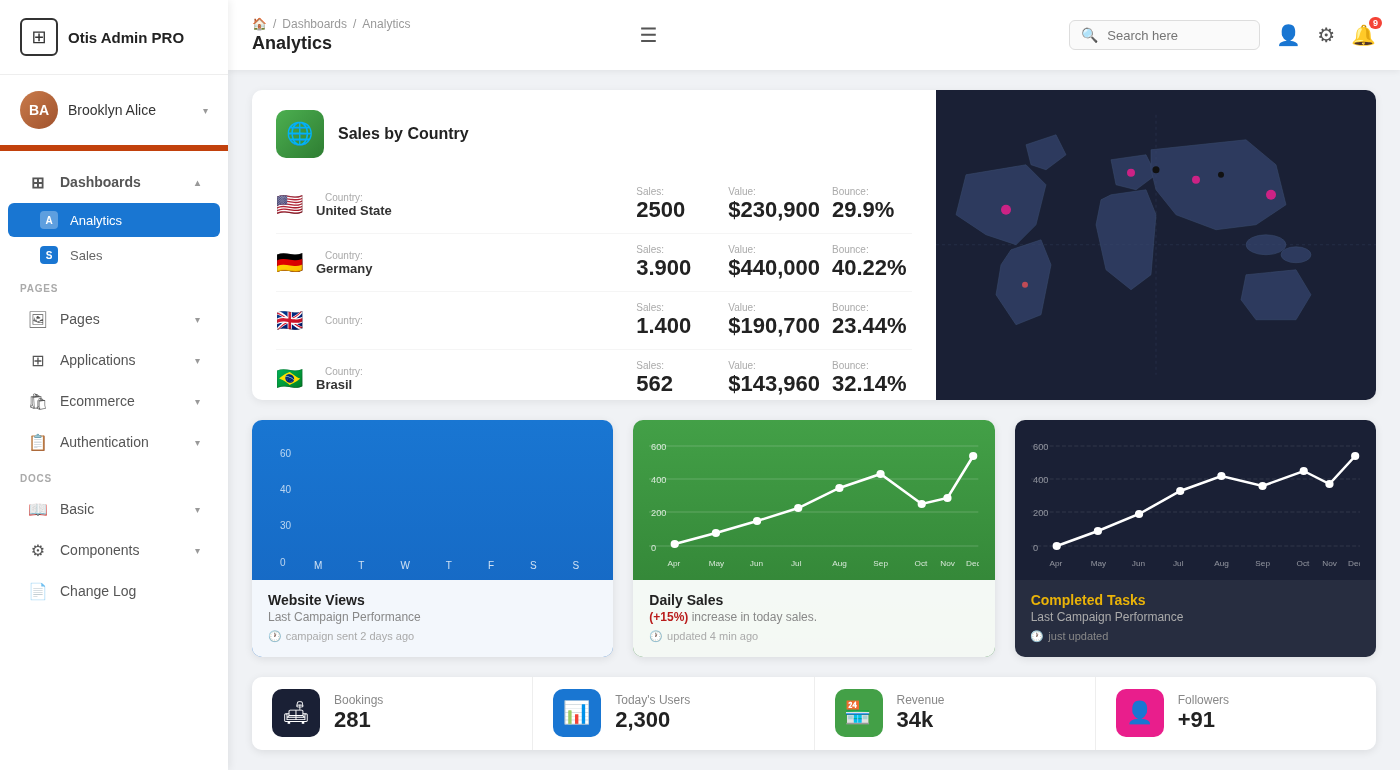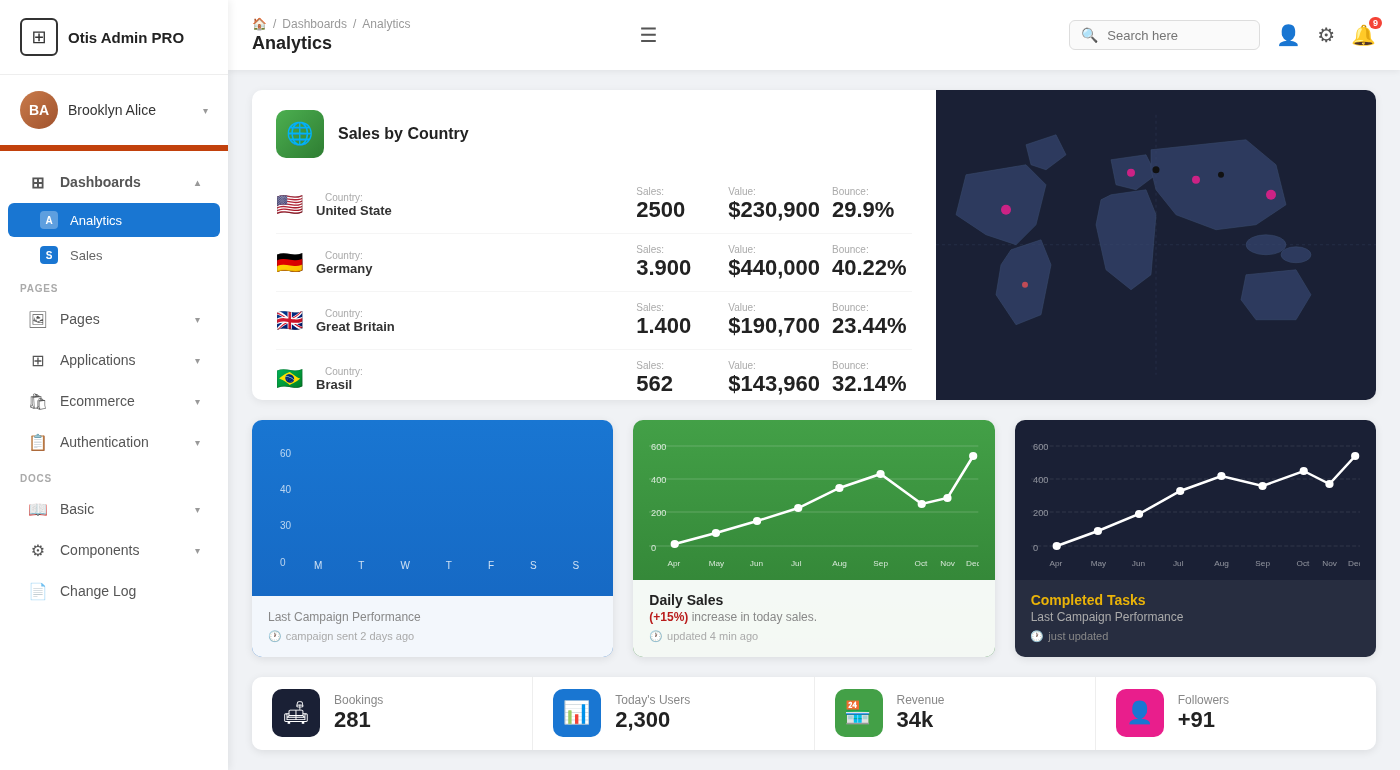--- a/index.html
+++ b/index.html
@@ -407,21 +407,20 @@
             <div class="country-stat">
               <div class="stat-label">Bounce:</div>
               <div class="stat-value">40.22%</div>
             </div>
           </div>
 
           <div class="country-row">
             <span class="flag">🇬🇧</span>
             <div class="country-info">
               <div class="country-label">Country:</div>
-              <div class="country-name">Great Britain</div>
             </div>
             <div class="country-stat">
               <div class="stat-label">Sales:</div>
               <div class="stat-value">1.400</div>
             </div>
             <div class="country-stat">
               <div class="stat-label">Value:</div>
               <div class="stat-value">$190,700</div>
             </div>
             <div class="country-stat">
@@ -526,20 +525,21 @@
               <span style="font-size:10px;color:rgba(255,255,255,0.8)">T</span>
               <span style="font-size:10px;color:rgba(255,255,255,0.8)">W</span>
               <span style="font-size:10px;color:rgba(255,255,255,0.8)">T</span>
               <span style="font-size:10px;color:rgba(255,255,255,0.8)">F</span>
               <span style="font-size:10px;color:rgba(255,255,255,0.8)">S</span>
               <span style="font-size:10px;color:rgba(255,255,255,0.8)">S</span>
             </div>
           </div>
         </div>
         <div class="chart-info">
+          <div class="chart-title">Website Views</div>
           <div class="chart-subtitle">Last Campaign Performance</div>
           <div class="chart-timestamp">
             <span>🕐</span>
             <span>campaign sent 2 days ago</span>
           </div>
         </div>
       </div>
 
       <div class="chart-card chart-card-green">
         <div class="chart-area">

